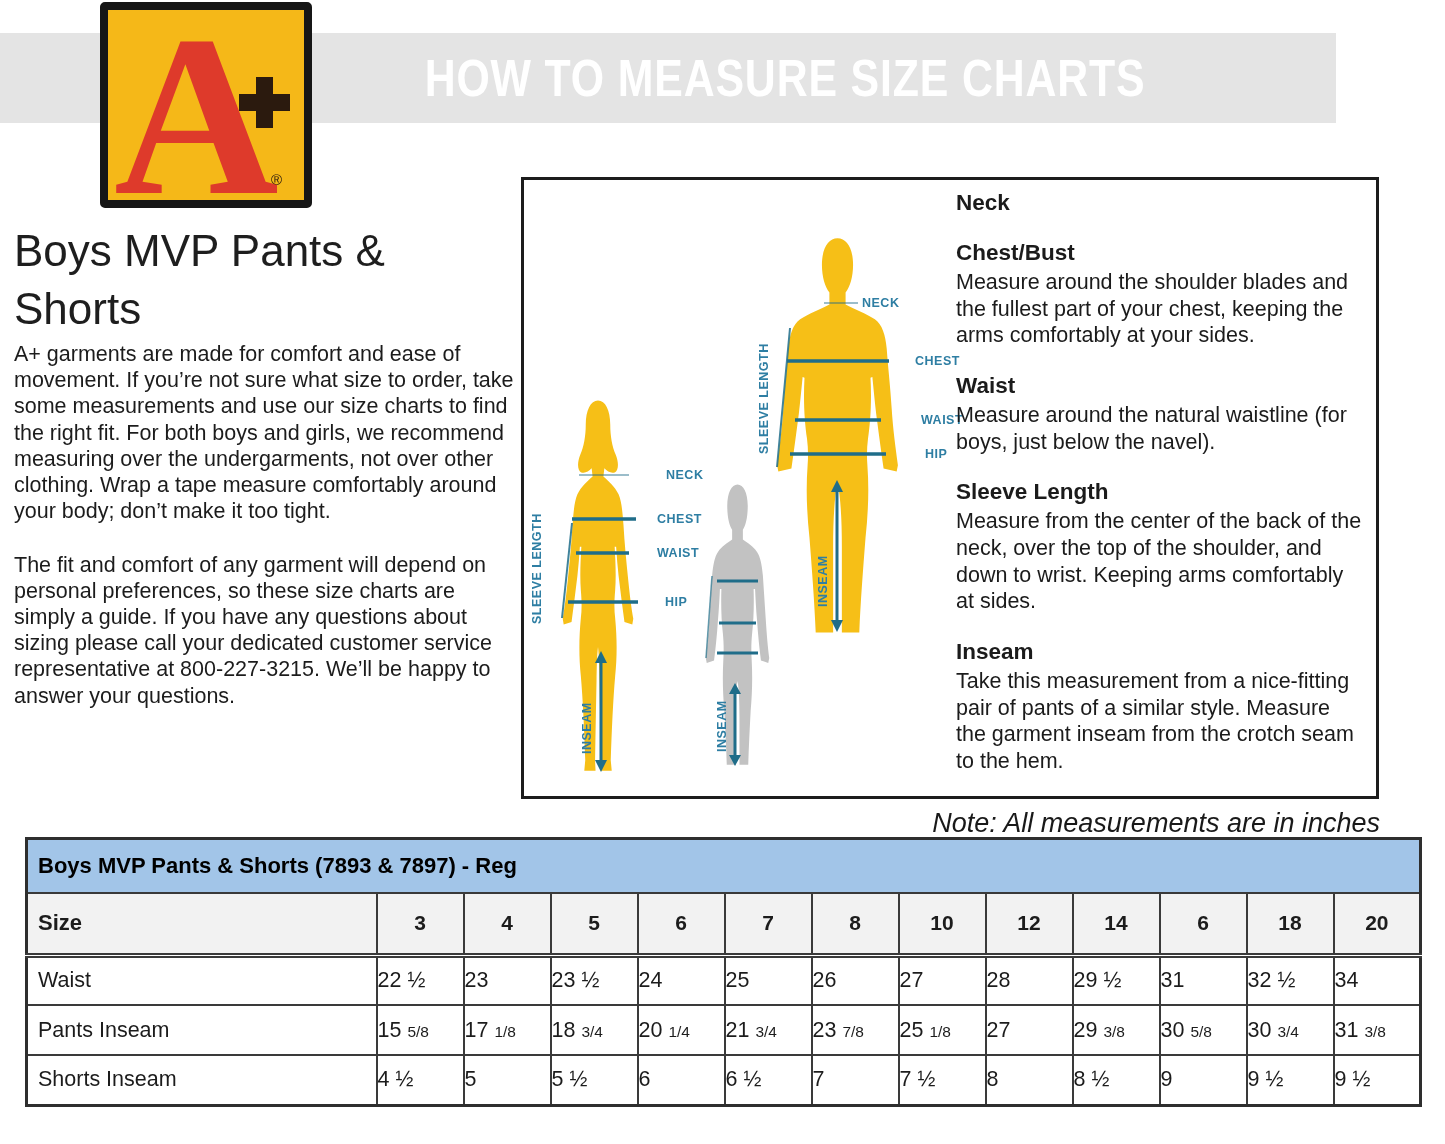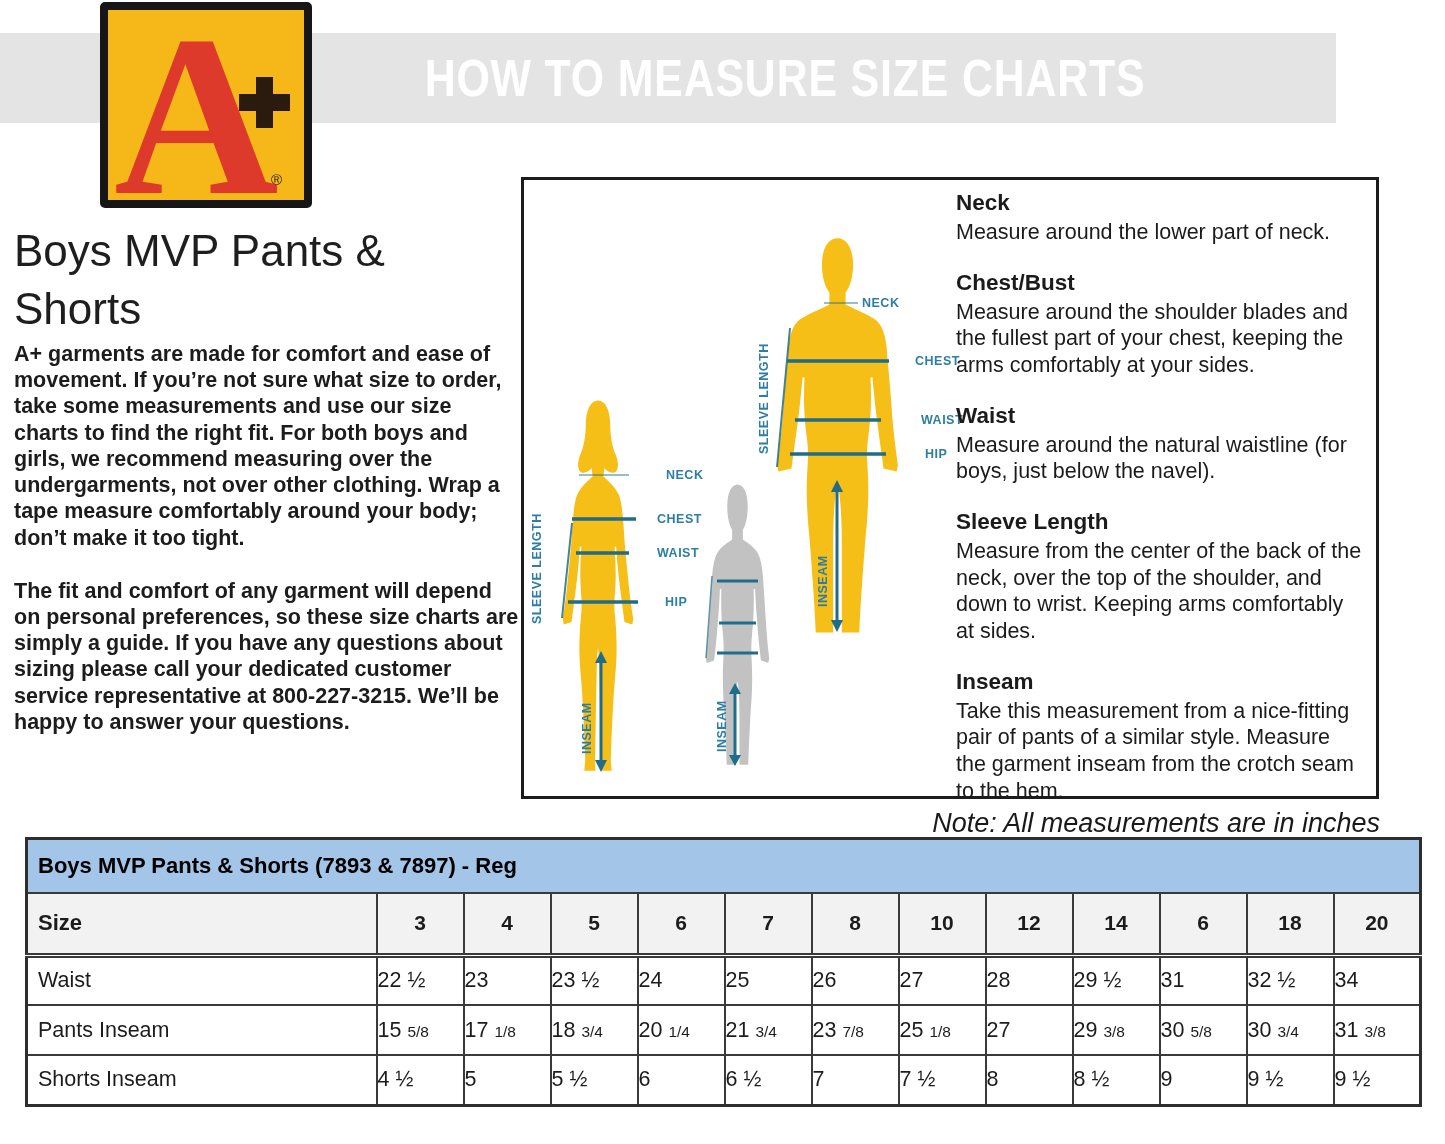--- a/index.html
+++ b/index.html
@@ -23,21 +23,21 @@
     font-weight:bold; font-size:228px; line-height:1; color:#DE3A2B; }
   .logo-plus-h { position:absolute; left:131px; top:84px; width:51px; height:17px; background:#2B1A0E; }
   .logo-plus-v { position:absolute; left:148px; top:67px; width:17px; height:51px; background:#2B1A0E; }
   .logo-reg { position:absolute; left:163px; top:161px; font-size:15px; color:#2B1A0E; }
 
   
   .doc-title { position:absolute; left:14px; top:222px; width:470px;
     font-size:44px; font-weight:normal; line-height:1.32; color:#1e1e1e; }
   .copy { position:absolute; left:14px; top:341px; width:506px;
     font-size:21.5px; line-height:1.22; color:#1c1c1c; }
-  .copy p { margin:0 0 27px 0;font-weight:bold; }
+  .copy p { margin:0 0 27px 0; }
 
   
   .diagram { position:absolute; left:521px; top:177px; width:858px; height:622px;
     border:3px solid #1c1c1c; background:#fff; }
   .fig { position:absolute; }
   .overlay { position:absolute; left:0; top:0; width:852px; height:616px; }
   .dlabel { position:absolute; font-size:12.5px; font-weight:bold; letter-spacing:0.5px;
     color:#2E7EA3; white-space:nowrap; }
   .dlabel.vert { writing-mode:vertical-rl; transform:rotate(180deg); text-align:center; }
 
@@ -150,21 +150,20 @@
   <span class="dlabel" style="left:133px;top:366px;">WAIST</span>
   <span class="dlabel" style="left:141px;top:415px;">HIP</span>
   <span class="dlabel vert" style="left:6px;top:318px;height:142px;">SLEEVE LENGTH</span>
   <span class="dlabel vert" style="left:56px;top:505px;height:86px;">INSEAM</span>
 
   <span class="dlabel vert" style="left:191px;top:510px;height:72px;">INSEAM</span>
 
   <div class="instructions">
     <div class="ins">
       <h3>Neck</h3>
-      <p>Measure around the lower part of neck.</p>
     </div>
     <div class="ins">
       <h3>Chest/Bust</h3>
       <p>Measure around the shoulder blades and the fullest part of your chest, keeping the arms comfortably at your sides.</p>
     </div>
     <div class="ins">
       <h3>Waist</h3>
       <p>Measure around the natural waistline (for boys, just below the navel).</p>
     </div>
     <div class="ins">

